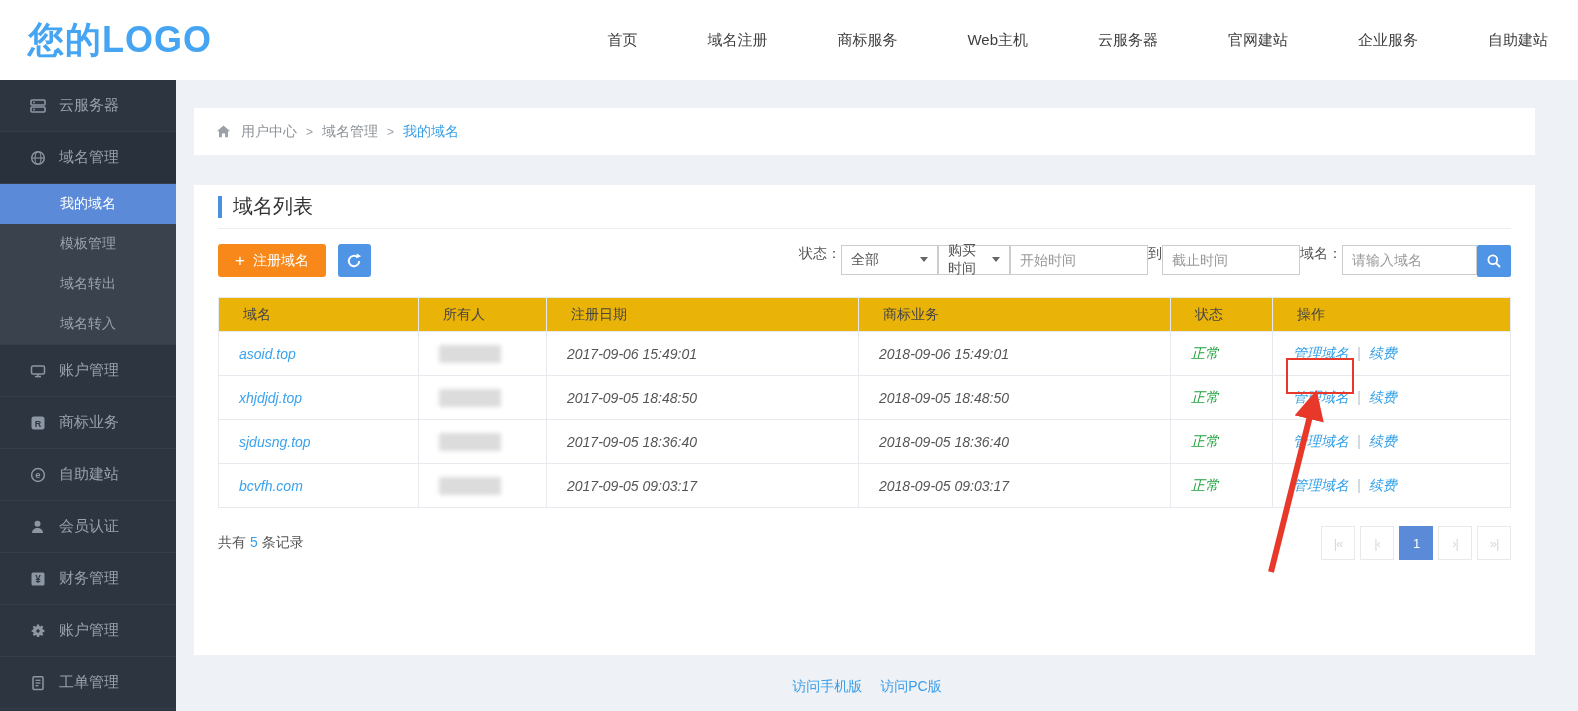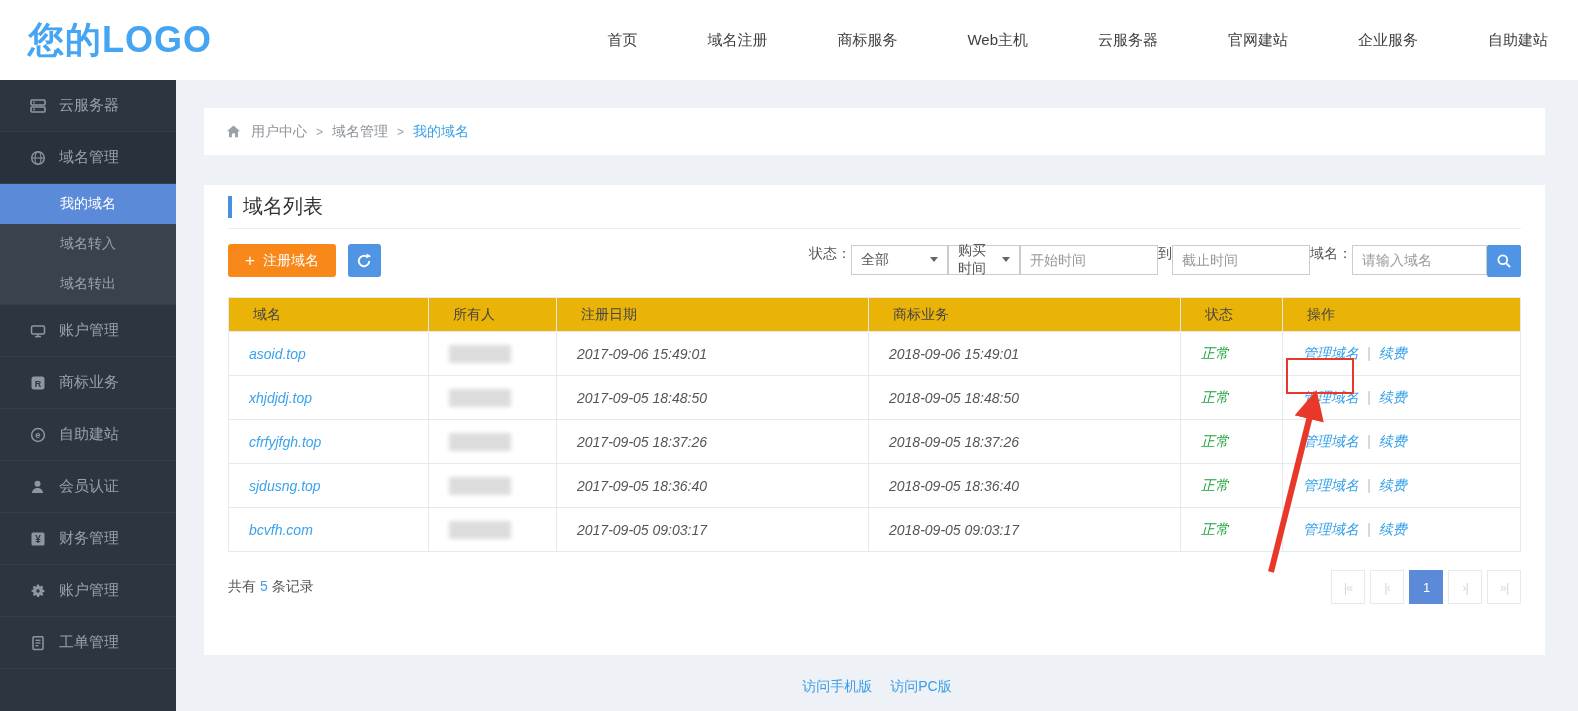--- a/index.html
+++ b/index.html
@@ -26,21 +26,21 @@
   }
   .side-item.section-active { background:#29313c; }
   .side-icon { width:16px; height:16px; display:inline-flex; }
   .submenu { background:#3a424d; border-bottom:1px solid #353e49; }
   .sub-item {
     height:40px; display:flex; align-items:center; justify-content:center;
     color:#9aa3ad; font-size:14px; cursor:pointer;
   }
   .sub-item.active { background:#5b8bd8; color:#fff; }
   
-  .content { position:absolute; top:80px; left:176px; width:1402px; height:631px; }
+  .content { position:absolute; top:80px; left:166px; width:1402px; height:631px; }
   .breadcrumb-card {
     position:absolute; left:28px; top:28px; width:1341px; height:47px; background:#fff;
     display:flex; align-items:center; gap:9px; padding:0 22px; color:#8b9298; font-size:14px;
   }
   .crumb { cursor:pointer; }
   .crumb.current { color:#3ba0e8; }
   .crumb-sep { color:#9aa1a8; font-size:12px; }
   .main-card {
     position:absolute; left:28px; top:105px; width:1341px; height:470px; background:#fff;
     padding:0 24px;
@@ -149,22 +149,23 @@
         <svg viewBox="0 0 16 16" width="16" height="16">
             <circle cx="8" cy="8" r="6.3" fill="none" stroke="#8d97a3" stroke-width="1.4"></circle>
             <ellipse cx="8" cy="8" rx="3" ry="6.3" fill="none" stroke="#8d97a3" stroke-width="1.1"></ellipse>
             <line x1="1.7" y1="8" x2="14.3" y2="8" stroke="#8d97a3" stroke-width="1.1"></line>
           </svg>
       </span>
       <span>域名管理</span>
     </div>
     <div class="submenu">
       <div class="sub-item active">我的域名</div>
+      <div class="sub-item">模板管理</div>
+      <div class="sub-item">域名转出</div>
       <div class="sub-item">域名转入</div>
-      <div class="sub-item">域名转出</div>
     </div>
     <div class="side-item">
       <span class="side-icon">
         <svg viewBox="0 0 16 16" width="16" height="16">
             <rect x="1.5" y="3" width="13" height="8" rx="1.5" fill="none" stroke="#8d97a3" stroke-width="1.5"></rect>
             <line x1="5" y1="13.6" x2="11" y2="13.6" stroke="#8d97a3" stroke-width="1.5"></line>
             <line x1="8" y1="11" x2="8" y2="13.6" stroke="#8d97a3" stroke-width="1.5"></line>
           </svg>
       </span>
       <span>账户管理</span>
@@ -327,32 +328,20 @@
                 <div class="blur-block"></div>
               </td>
             <td>2017-09-05 18:48:50</td>
             <td>2018-09-05 18:48:50</td>
             <td><span class="status-ok">正常</span></td>
             <td>
               <a class="action-link">管理域名</a><span class="action-sep">|</span><a class="action-link">续费</a>
             </td>
           </tr>
           <tr>
-            <td><a class="domain-link">cfrfyjfgh.top</a></td>
-            <td>
-                <div class="blur-block"></div>
-              </td>
-            <td>2017-09-05 18:37:26</td>
-            <td>2018-09-05 18:37:26</td>
-            <td><span class="status-ok">正常</span></td>
-            <td>
-              <a class="action-link">管理域名</a><span class="action-sep">|</span><a class="action-link">续费</a>
-            </td>
-          </tr>
-          <tr>
             <td><a class="domain-link">sjdusng.top</a></td>
             <td>
                 <div class="blur-block"></div>
               </td>
             <td>2017-09-05 18:36:40</td>
             <td>2018-09-05 18:36:40</td>
             <td><span class="status-ok">正常</span></td>
             <td>
               <a class="action-link">管理域名</a><span class="action-sep">|</span><a class="action-link">续费</a>
             </td>

